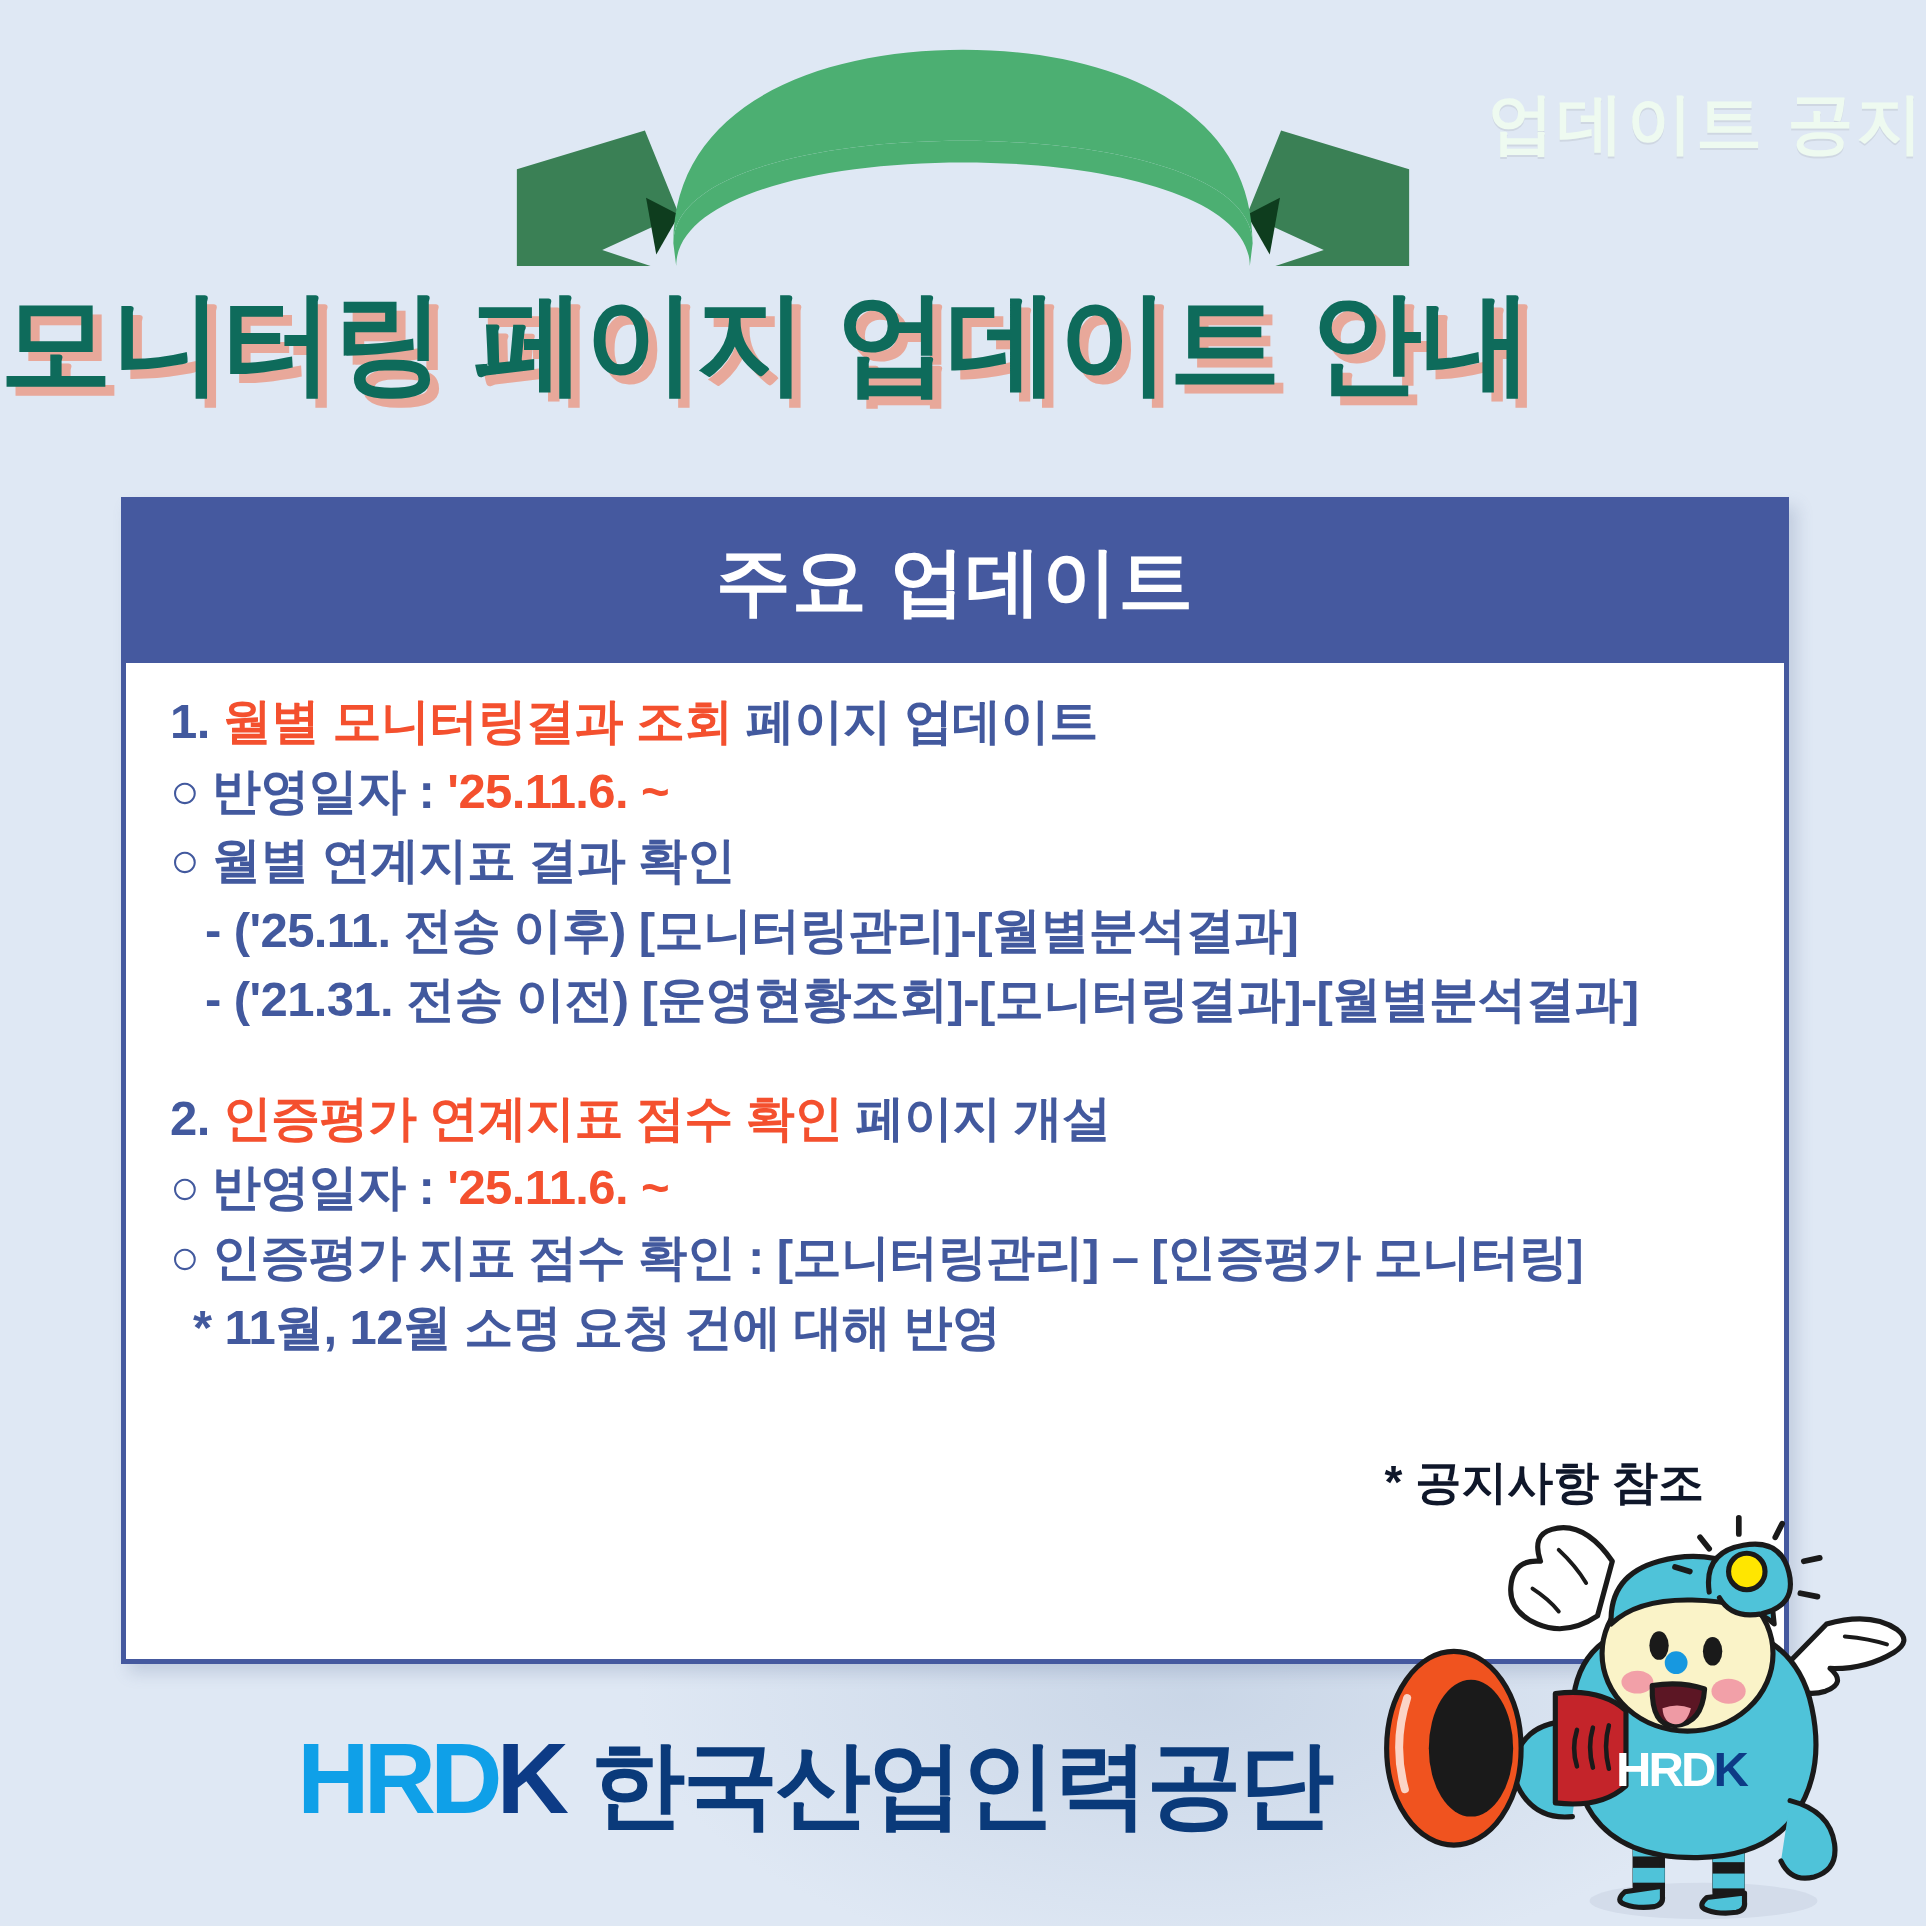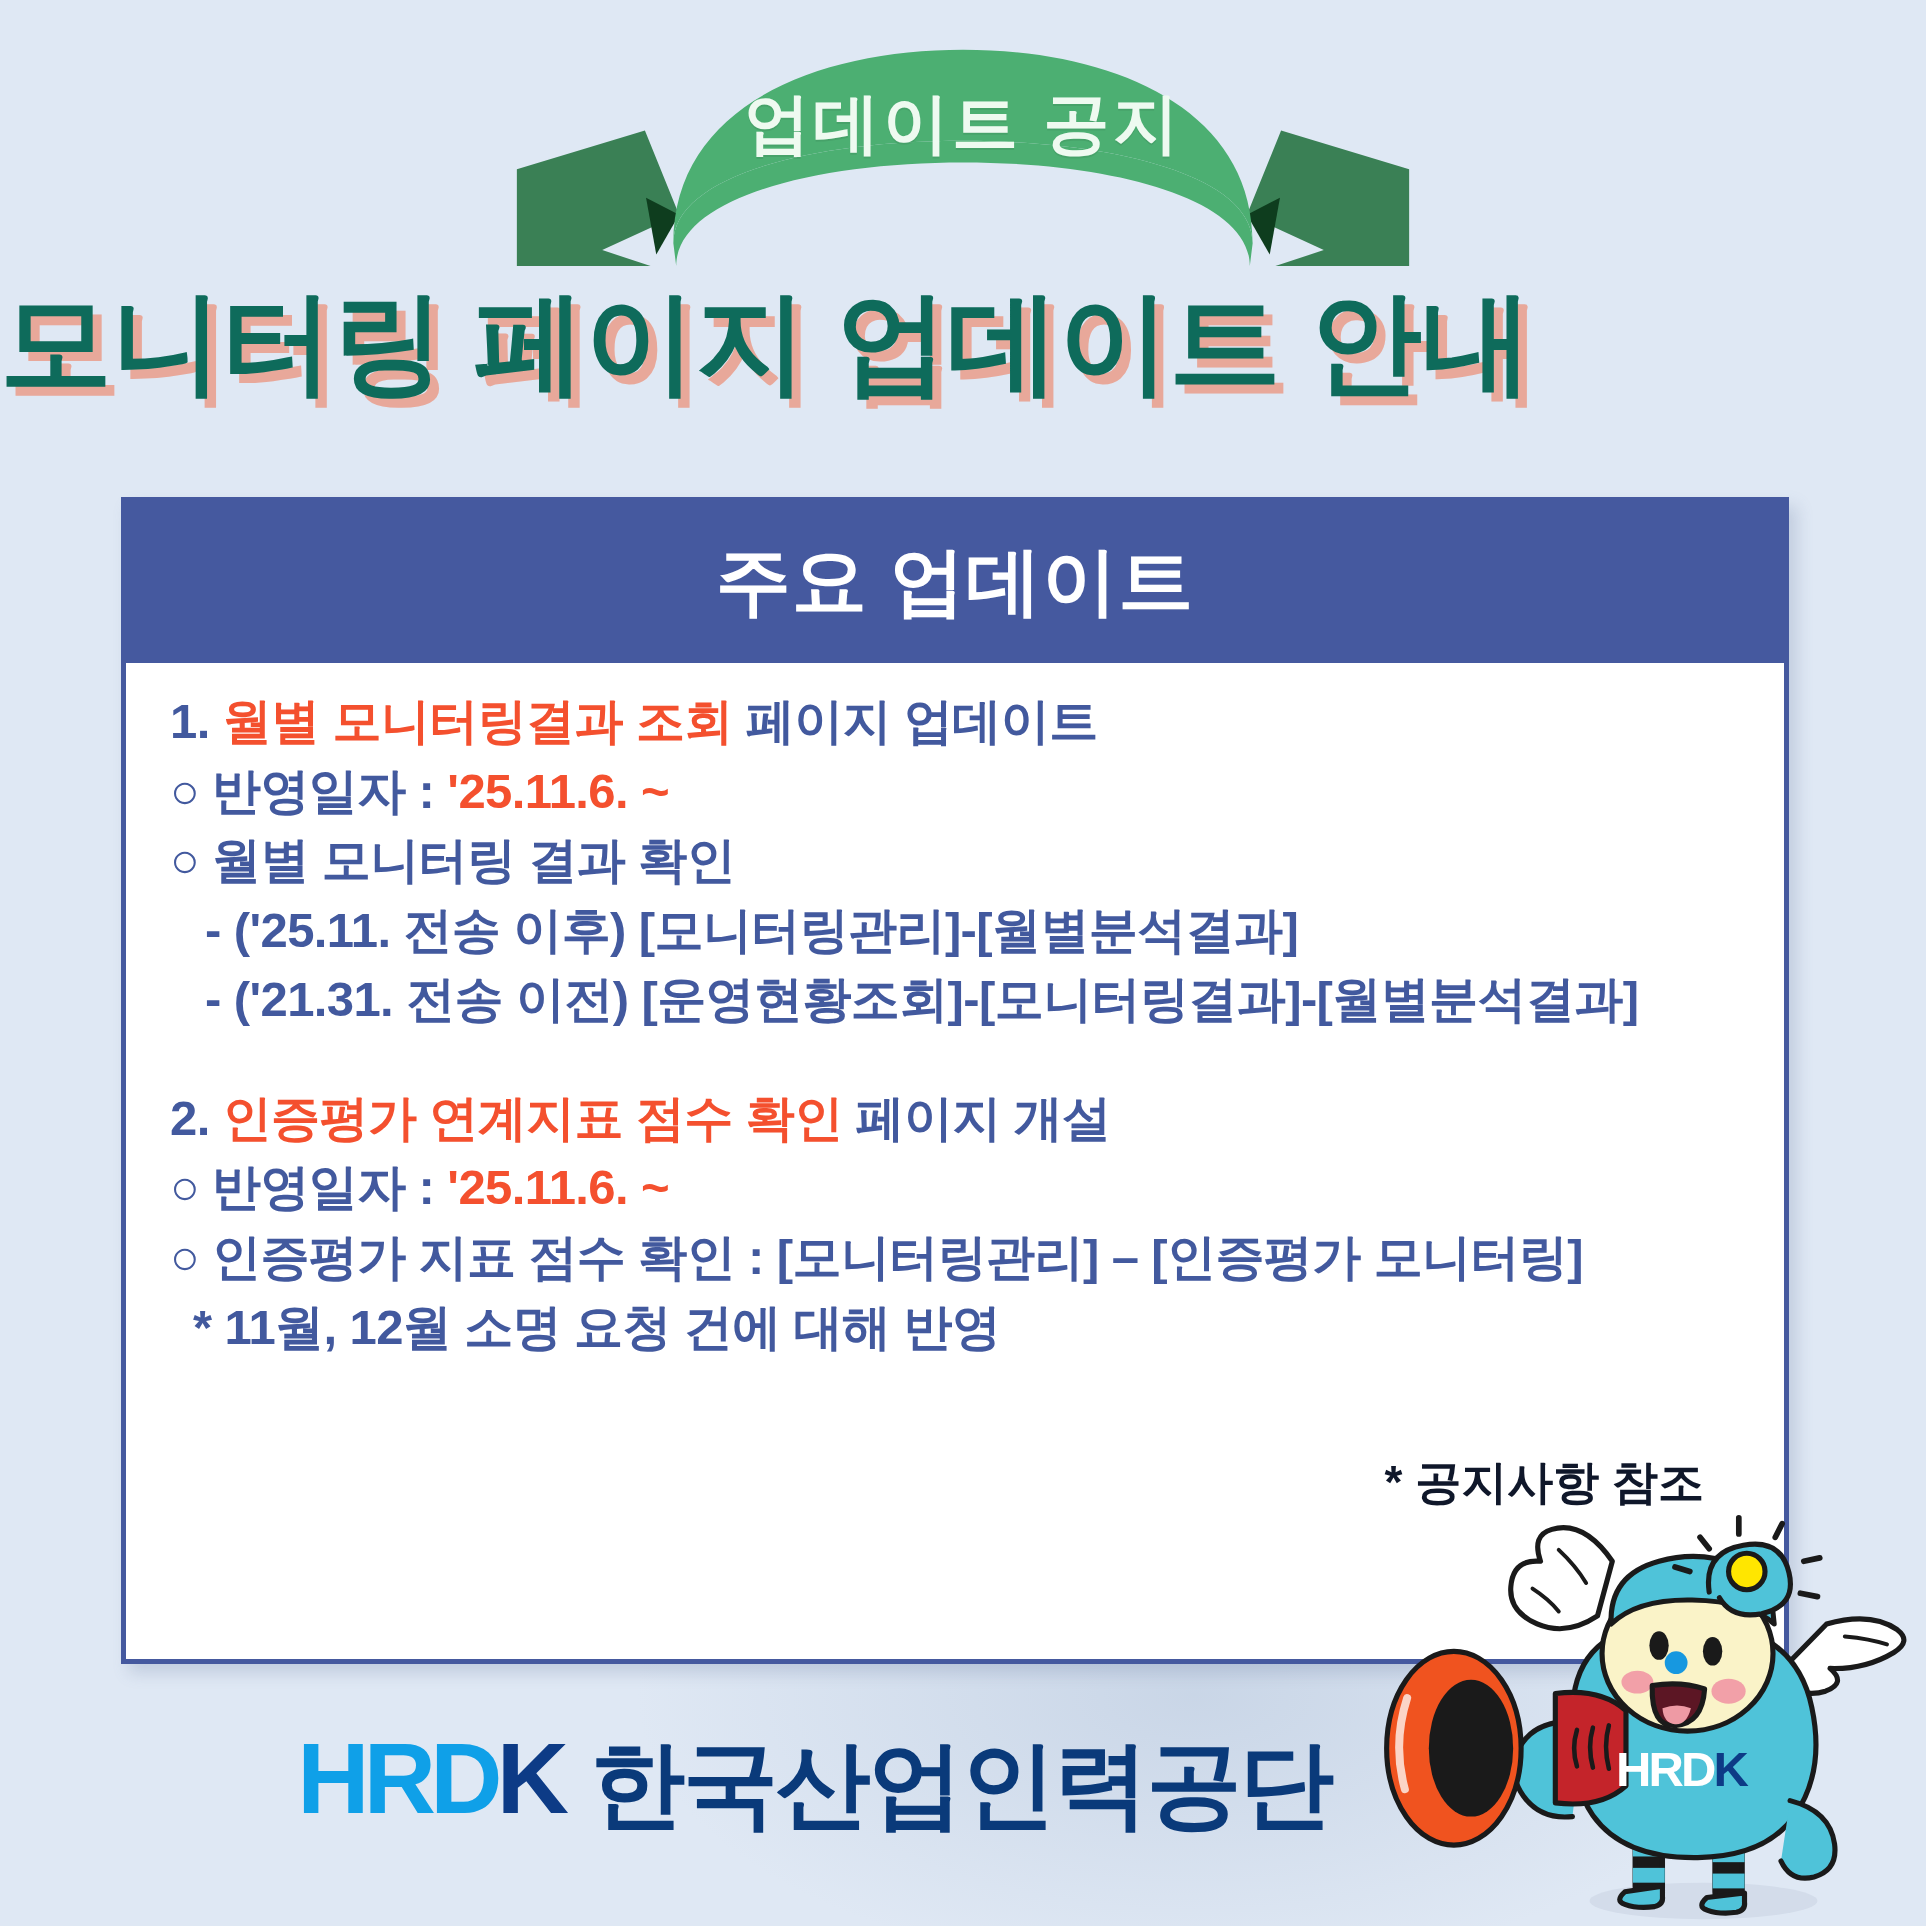--- a/index.html
+++ b/index.html
@@ -15,21 +15,21 @@
     background:
       radial-gradient(ellipse 798px 399px at 62% 88%, rgba(175,192,215,.45) 0%, rgba(175,192,215,0) 70%),
       #dfe8f4;
   }
 
   
   .ribbon-wrap{position:absolute;left:0;top:27px;width:1926px;height:239px;}
   .ribbon-svg{display:block;width:1926px;height:239px;}
   .ribbon-text{
     position:absolute;left:0;top:52px;width:1926px;
-    text-align:center;
+    text-align:right;
     font-size:66px;font-weight:700;color:#eefaf0;
     letter-spacing:3.4px;
     text-shadow:0 1.7px 0 rgba(0,0,0,.07);
   }
 
   
   .main-title{
     position:absolute;left:0;top:284px;width:1926px;
     font-size:112px;font-weight:700;
     color:#0e6b5b;
@@ -137,21 +137,21 @@
     <div class="card-body">
 
       <div class="line">
         <span>1. </span><span class="hl">월별 모니터링결과 조회</span><span> 페이지 업데이트</span>
       </div>
 
       <div class="line">
         <span>○ 반영일자 : </span><span class="hl">'25.11.6. ~</span>
       </div>
 
-      <div class="line">○ 월별 모니터링 결과 확인</div>
+      <div class="line">○ 월별 연계지표 결과 확인</div>
 
       <div class="line sub">- ('25.11. 전송 이후) [모니터링관리]-[월별분석결과]</div>
       <div class="line sub">- ('21.31. 전송 이전) [운영현황조회]-[모니터링결과]-[월별분석결과]</div>
 
       <div class="spacer"></div>
 
       <div class="line">
         <span>2. </span><span class="hl">인증평가 연계지표 점수 확인</span><span> 페이지 개설</span>
       </div>
 

